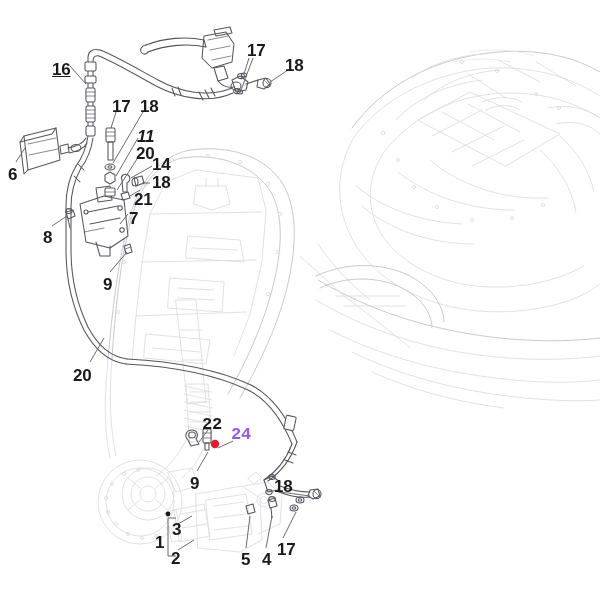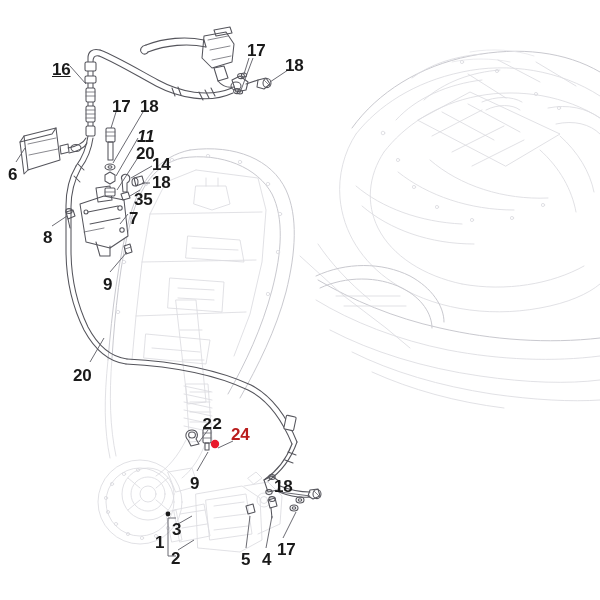--- a/index.html
+++ b/index.html
@@ -3,21 +3,21 @@
 <meta charset="utf-8">
 <title>Parts Diagram</title>
 <style>
   html,body{margin:0;padding:0;background:#ffffff;}
   body{width:600px;height:600px;overflow:hidden;
        font-family:"Liberation Sans","DejaVu Sans",sans-serif;}
   #stage{position:relative;width:600px;height:600px;background:#fff;}
   #stage svg{position:absolute;left:0;top:0;}
   .lbl{position:absolute;font-weight:bold;font-size:17px;color:#1a1a1a;
        line-height:1;white-space:nowrap;letter-spacing:-0.2px;}
-  .lbl.red{color:#b91c1c;}
+  .lbl.red{color:#8b5cf6;font-family:Liberation Mono, monospace;}
 </style>
 </head>
 <body>
 
 <div id="stage">
 
 <svg width="600" height="600" viewBox="0 0 600 600">
 
   <defs>
     <style>
@@ -437,21 +437,21 @@
 <div id="labels">
       <div class="lbl" style="left: 52px; top: 61px; text-decoration: underline;">16</div>
       <div class="lbl" style="left: 247px; top: 42px;">17</div>
       <div class="lbl" style="left: 285px; top: 57px;">18</div>
       <div class="lbl" style="left: 112px; top: 98px;">17</div>
       <div class="lbl" style="left: 140px; top: 98px;">18</div>
       <div class="lbl" style="left: 137px; top: 128px; font-style: italic;">11</div>
       <div class="lbl" style="left: 136px; top: 145px;">20</div>
       <div class="lbl" style="left: 152px; top: 156px;">14</div>
       <div class="lbl" style="left: 152px; top: 174px;">18</div>
-      <div class="lbl" style="left: 134px; top: 191px;">35</div>
+      <div class="lbl" style="left: 134px; top: 191px;">21</div>
       <div class="lbl" style="left: 8px; top: 166px;">6</div>
       <div class="lbl" style="left: 129px; top: 210px;">7</div>
       <div class="lbl" style="left: 43px; top: 229px;">8</div>
       <div class="lbl" style="left: 103px; top: 276px;">9</div>
       <div class="lbl" style="left: 73px; top: 367px;">20</div>
       <div class="lbl" style="left: 202px; top: 416px; font-family: Liberation Mono, monospace;">22</div>
       <div class="lbl red" style="left: 231px; top: 426px;">24</div>
       <div class="lbl" style="left: 190px; top: 475px;">9</div>
       <div class="lbl" style="left: 274px; top: 478px;">18</div>
       <div class="lbl" style="left: 155px; top: 534px;">1</div>

